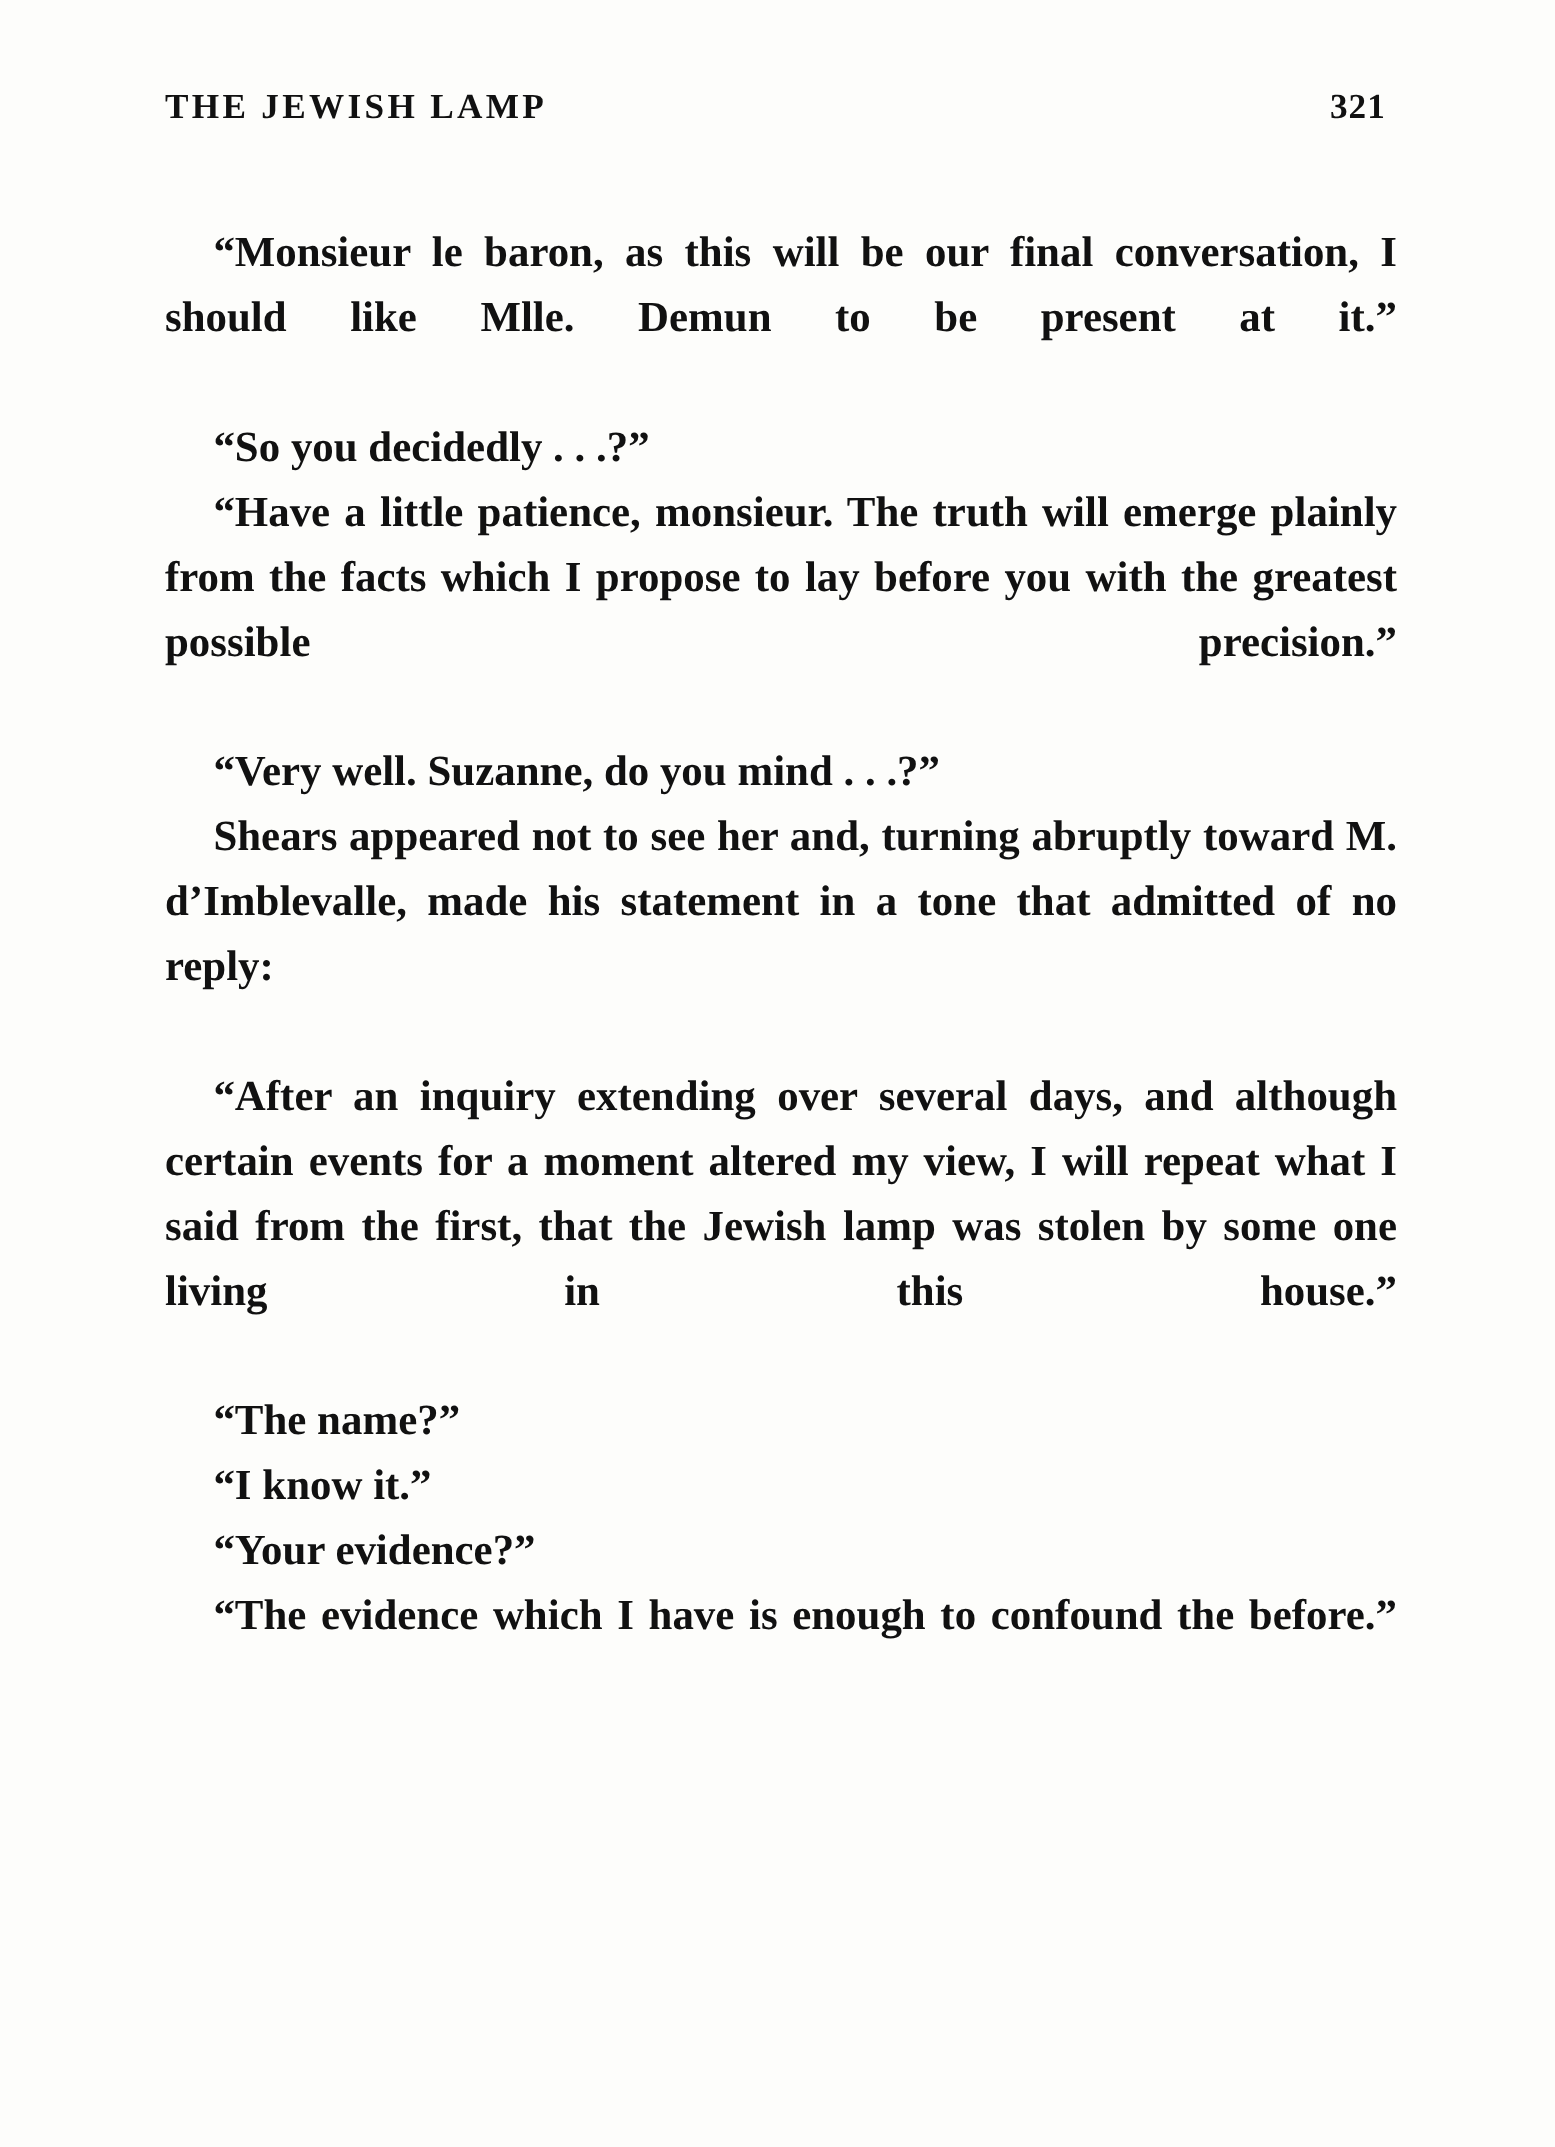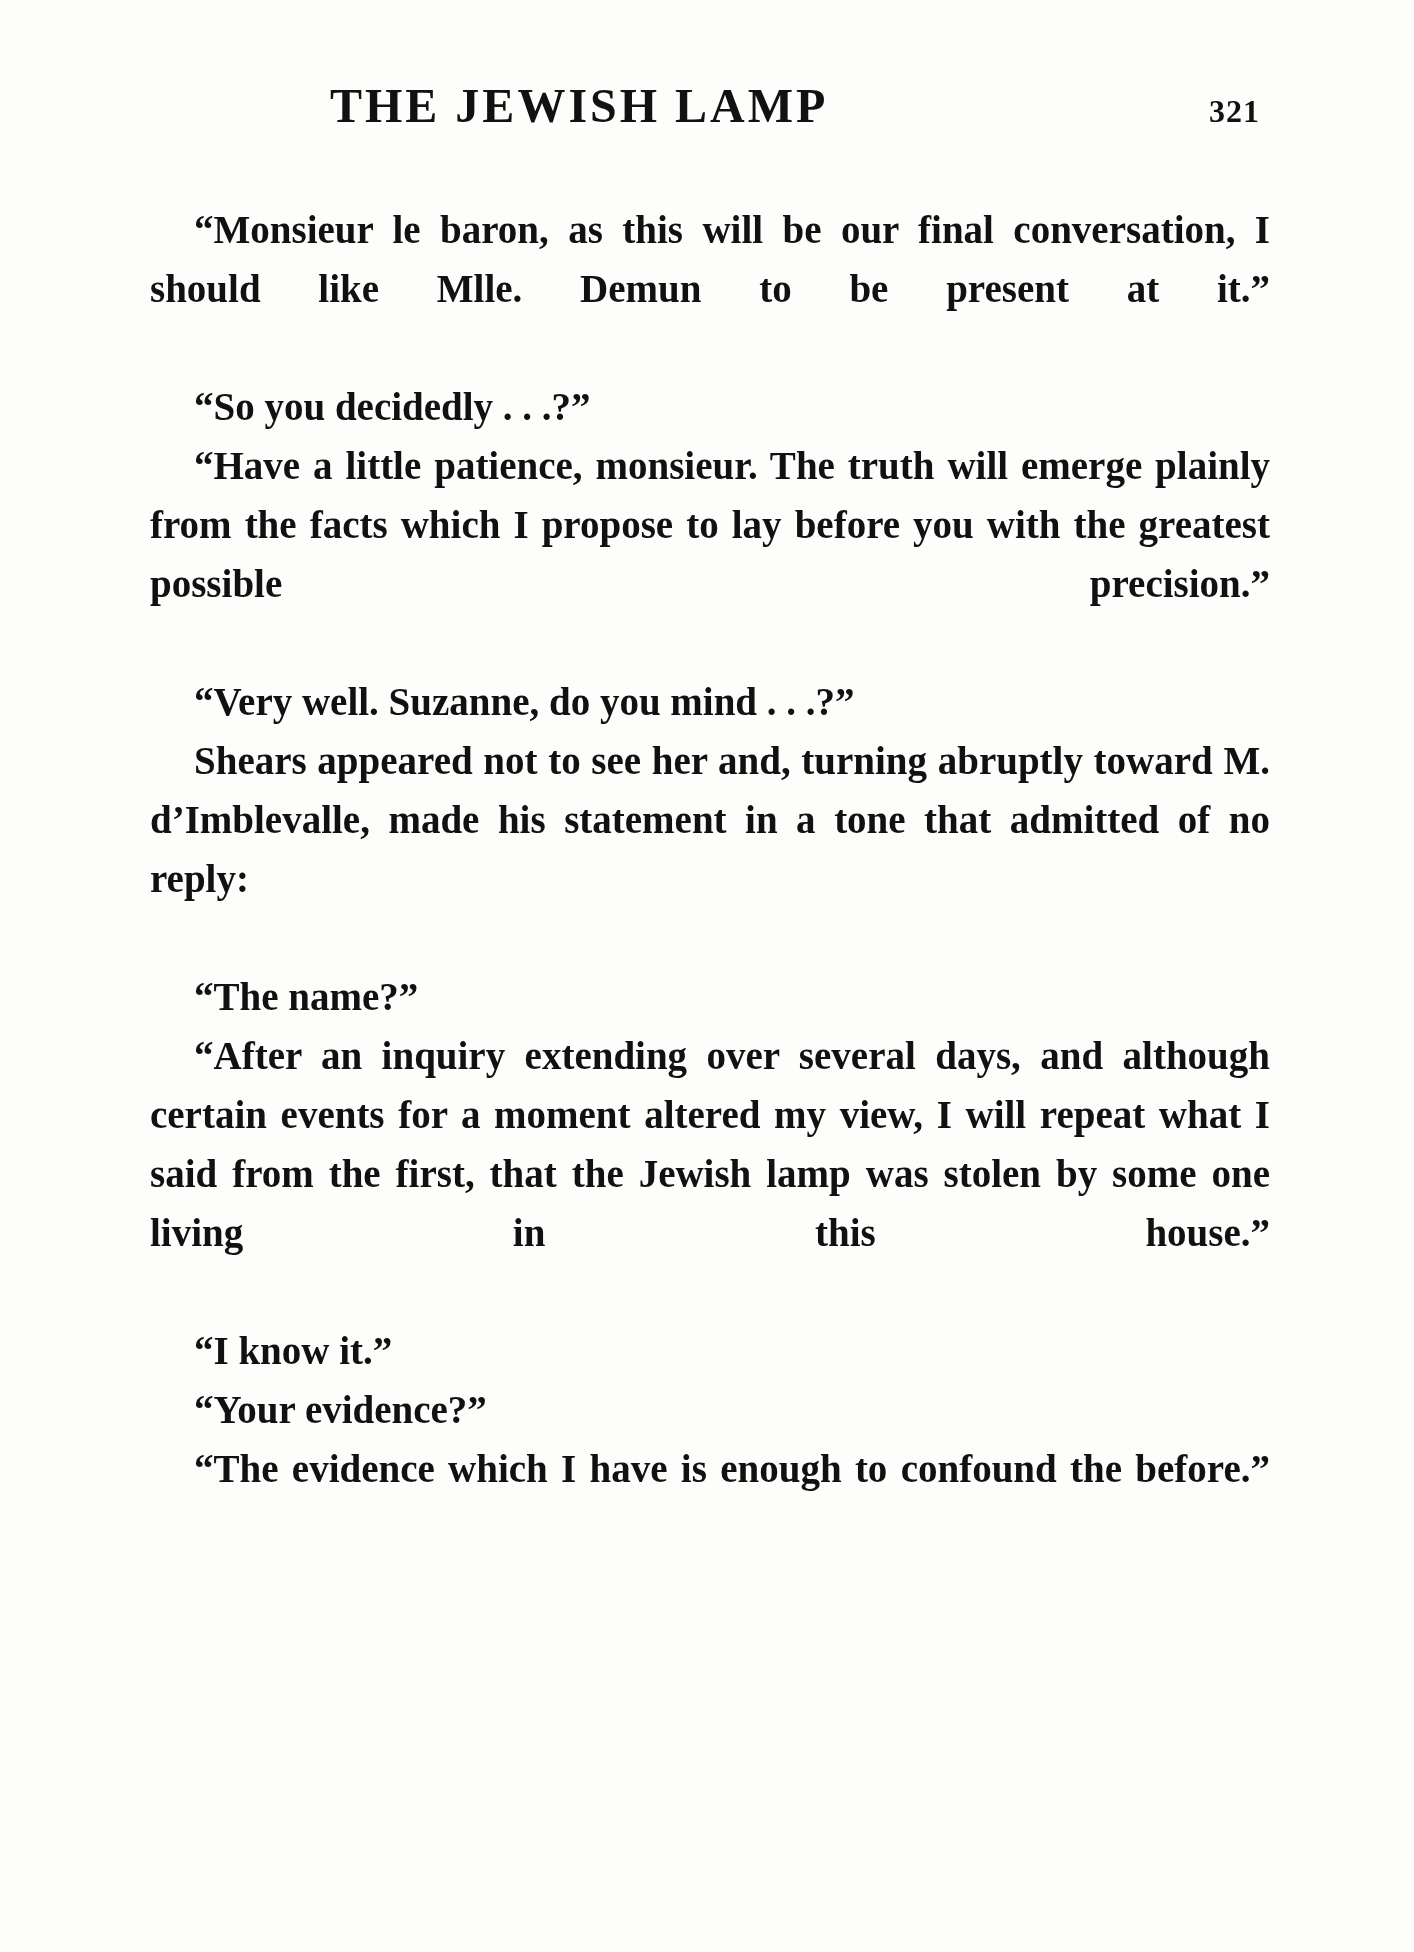--- a/index.html
+++ b/index.html
@@ -27,24 +27,23 @@
     position: absolute;
     left: 150px;
     top: 78px;
     width: 1110px;
     height: 60px;
     display: flex;
     align-items: baseline;
     justify-content: space-between;
   }
   .running-title {
-    font-size: 48px;
+    font-size: 32px;
     letter-spacing: 3px;
     font-weight: 700;
-    margin-left: 180px;
     white-space: nowrap;
   }
   .folio {
     font-size: 32px;
     font-weight: 700;
     letter-spacing: 1px;
   }
   .body-text {
     position: absolute;
     left: 150px;
@@ -79,20 +78,20 @@
     <span class="running-title">THE  JEWISH  LAMP</span>
     <span class="folio">321</span>
   </div>
 
   <div class="body-text">
     <p class="para">“Monsieur le baron, as this will be our final conversation, I should like Mlle. Demun to be present at it.”</p>
     <p class="para nostretch">“So you decidedly  .  .  .?”</p>
     <p class="para">“Have a little patience, monsieur.  The truth will emerge plainly from the facts which I propose to lay before you with the greatest possible precision.”</p>
     <p class="para nostretch">“Very well. Suzanne, do you mind  .  .  .?”</p>
     <p class="para">Shears appeared not to see her and, turning abruptly toward M. d’Imblevalle, made his statement in a tone that admitted of no reply:</p>
+    <p class="para">“After an inquiry extending over several days, and although certain events for a moment altered my view, I will repeat what I said from the first, that the Jewish lamp was stolen by some one living in this house.”</p>
     <p class="para nostretch">“The name?”</p>
-    <p class="para">“After an inquiry extending over several days, and although certain events for a moment altered my view, I will repeat what I said from the first, that the Jewish lamp was stolen by some one living in this house.”</p>
     <p class="para nostretch">“I know it.”</p>
     <p class="para nostretch">“Your evidence?”</p>
     <p class="para">“The evidence which I have is enough to confound the before.”</p>
   </div>
 
 </div>
 
 </body></html>

